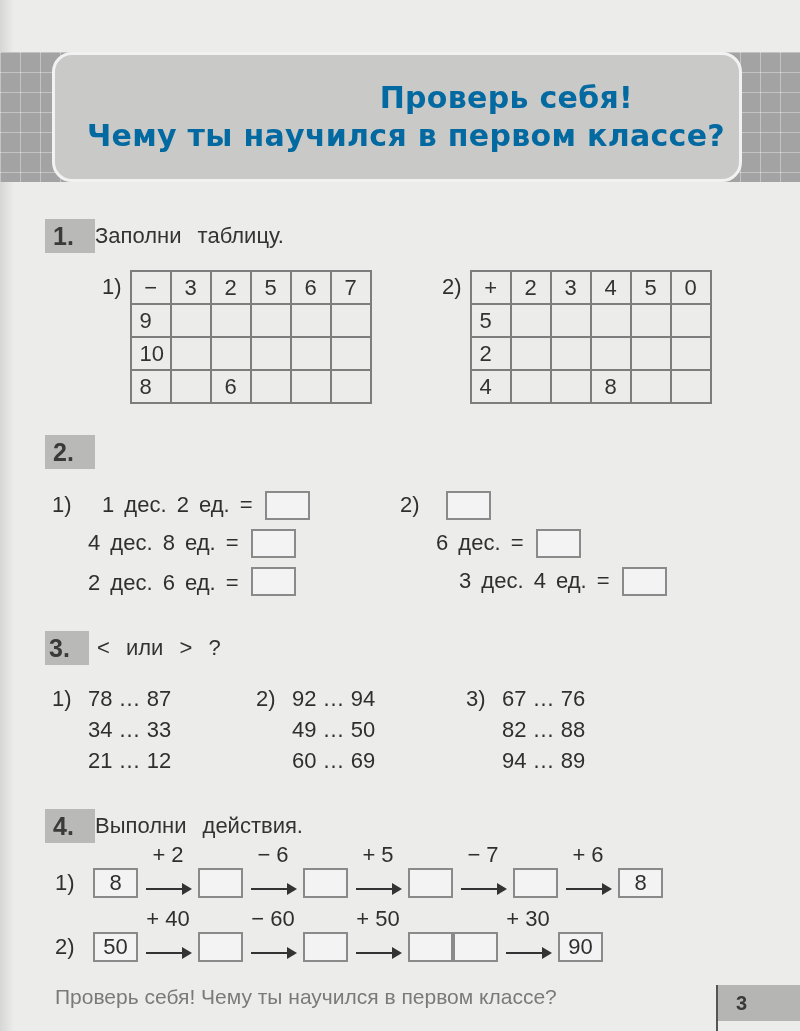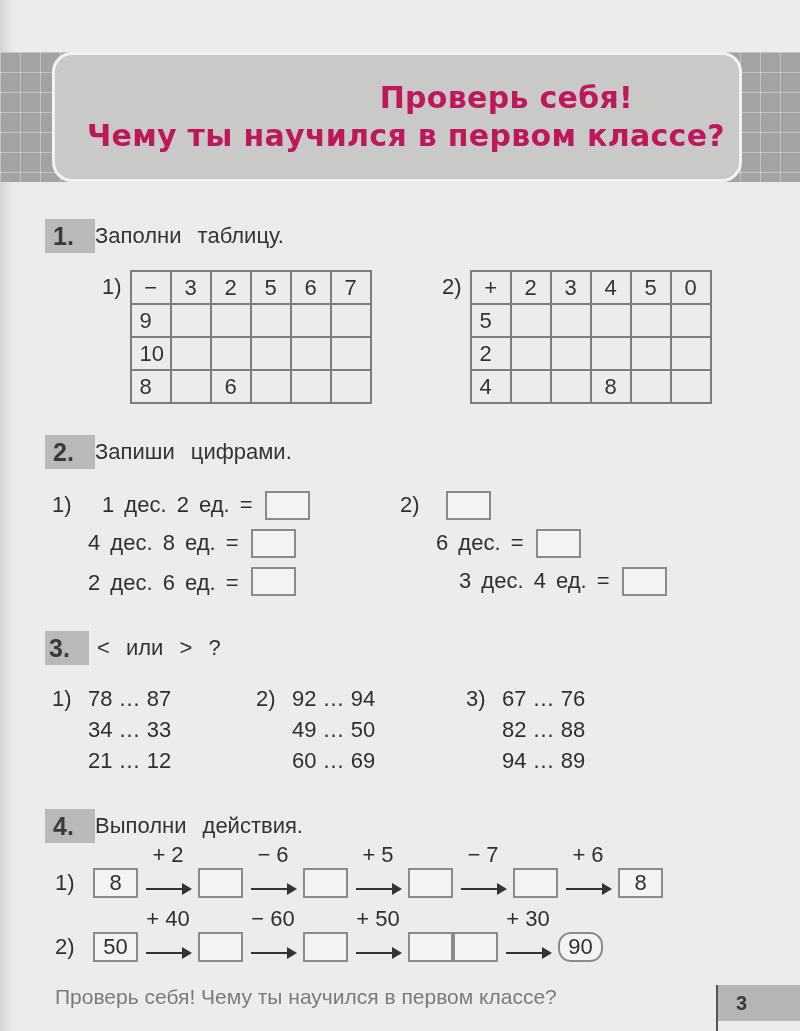--- a/index.html
+++ b/index.html
@@ -27,21 +27,21 @@
     position: absolute; left: 52px; top: 52px; width: 690px; height: 130px;
     background: #c9c9c8;
     border: 3px solid #f2f2f2;
     border-radius: 20px;
     display: flex; flex-direction: column; align-items: flex-end; justify-content: center;
     padding-right: 14px;
   }
   .header-title {
     font-family: "DejaVu Sans", sans-serif;
     font-weight: bold;
-    color: #be185d;
+    color: #0369a1;
     font-size: 30px;
     line-height: 38px;
     text-align: right;
     letter-spacing: 0.3px;
   }
   .header-title.line1 { padding-right: 92px; }
 
   
   .task-head {
     position: absolute; left: 45px; height: 36px;
@@ -209,21 +209,20 @@
       <td>8</td>
       <td></td>
       <td></td>
     </tr>
   </tbody>
     </table>
 </div>
 
 <div class="task-head" style="top:434px;">
   <div class="task-num">2.</div>
-  <div class="task-title">Запиши цифрами.</div>
 </div>
 
 <div class="t2-line" style="left:52px; top:490px;">
   <span style="width:36px;">1)</span>
   <span style="margin-left:14px;">1 дес. 2 ед. =</span>
   <span class="ans-box"></span>
 </div>
 <div class="t2-line" style="left:88px; top:528px;">
   <span>4 дес. 8 ед. =</span>
   <span class="ans-box"></span>
@@ -318,18 +317,18 @@
   <div class="op">
       <span class="op-text">+ 50</span>
       <span class="arrow"></span>
     </div>
   <div class="box" style="margin-bottom:2px;"></div>
   <div class="box" style="margin-bottom:2px;"></div>
   <div class="op">
       <span class="op-text">+ 30</span>
       <span class="arrow"></span>
     </div>
-  <div class="box" style="margin-bottom:2px;border-radius:13px;">90</div>
+  <div class="box" style="margin-bottom:2px;">90</div>
 </div>
 
 <div class="footer-text">Проверь себя! Чему ты научился в первом классе?</div>
 <div class="page-num-line"></div>
 <div class="page-num">3</div>
 
 </body></html>

